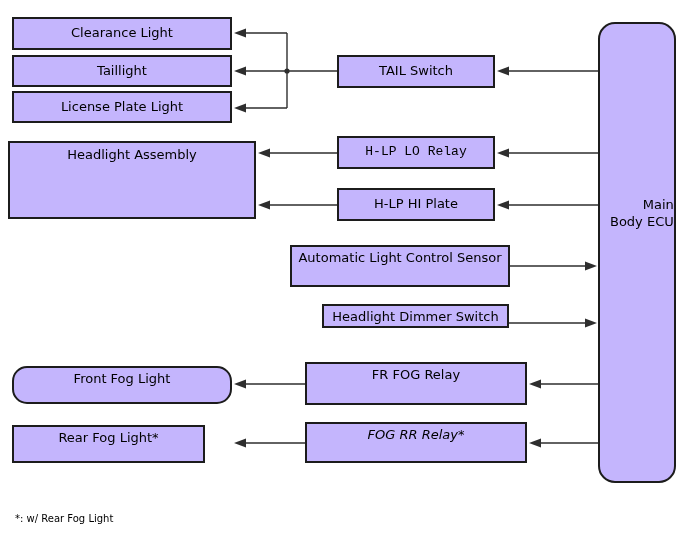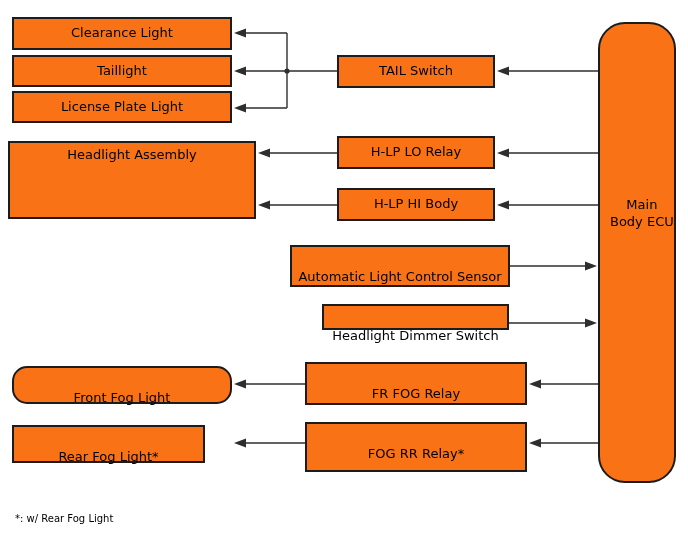--- a/index.html
+++ b/index.html
@@ -16,34 +16,34 @@
 
   .wires {
     position: absolute;
     left: 0; top: 0;
     width: 688px; height: 560px;
   }
 
   .node {
     position: absolute;
     border: 2px solid #1c1c1c;
-    background: #f97316;
+    background: #c4b5fd;
     color: #000000;
     font-size: 13px;
     line-height: 16px;
     text-align: center;
     padding-top: 6px;
   }
 
-  .node.pad7 { padding-top: 22px; }
+  .node.pad7 { padding-top: 3px; }
   .node.pad13 { padding-top: 4px; }
 
   .node.ecu {
-    border-radius: 27px;
-    text-align: center;
+    border-radius: 17px;
+    text-align: right;
   }
 
   .ecu-label {
     position: absolute;
     left: 10px;
     top: 172px;
     white-space: pre-line;
     font-size: 13px;
     line-height: 17px;
   }
@@ -55,26 +55,26 @@
     font-size: 10px;
     color: #000000;
   }
 
   
   .n-clearance       { left: 12px;  top: 17px;  width: 220px; height: 33px; }
   .n-taillight       { left: 12px;  top: 55px;  width: 220px; height: 32px; }
   .n-license         { left: 12px;  top: 91px;  width: 220px; height: 32px; }
   .n-headlight-asm   { left: 8px;   top: 141px; width: 248px; height: 78px; }
   .n-tail-relay      { left: 337px; top: 55px;  width: 158px; height: 33px; }
-  .n-hlp-lo          { left: 337px; top: 136px; width: 158px; height: 33px; }
+  .n-hlp-lo          { left: 337px; top: 136px; width: 158px; height: 33px; font-family: Liberation Mono, monospace; }
   .n-hlp-hi          { left: 337px; top: 188px; width: 158px; height: 33px; }
   .n-alcs            { left: 290px; top: 245px; width: 220px; height: 42px; }
   .n-hds             { left: 322px; top: 304px; width: 187px; height: 24px; }
   .n-fr-fog          { left: 305px; top: 362px; width: 222px; height: 43px; }
-  .n-fog-rr          { left: 305px; top: 422px; width: 222px; height: 50px; }
+  .n-fog-rr          { left: 305px; top: 422px; width: 222px; height: 41px; font-style: italic; }
   .n-front-fog       { left: 12px;  top: 366px; width: 220px; height: 38px; border-radius: 15px; }
   .n-rear-fog        { left: 12px;  top: 425px; width: 193px; height: 38px; }
   .n-ecu             { left: 598px; top: 22px;  width: 78px;  height: 461px; }
 
   .wires line { stroke: #2e2e2e; stroke-width: 1.4; }
   .wires polygon { fill: #2e2e2e; stroke: none; }
   .wires circle { fill: #2e2e2e; }
 </style>
 </head>
 <body>
@@ -155,21 +155,21 @@
   <div class="node n-taillight">Taillight</div>
 
   <div class="node n-license">License Plate Light</div>
 
   <div class="node n-headlight-asm pad13">Headlight Assembly</div>
 
   <div class="node n-tail-relay">TAIL Switch</div>
 
   <div class="node n-hlp-lo">H-LP LO Relay</div>
 
-  <div class="node n-hlp-hi">H-LP HI Body</div>
+  <div class="node n-hlp-hi">H-LP HI Plate</div>
 
   <div class="node n-alcs pad7">Automatic Light Control Sensor</div>
 
   <div class="node n-hds pad7">Headlight Dimmer Switch</div>
 
   <div class="node n-fr-fog pad7">FR FOG Relay</div>
 
   <div class="node n-fog-rr pad7">FOG RR Relay*</div>
 
   <div class="node n-front-fog pad7">Front Fog Light</div>

